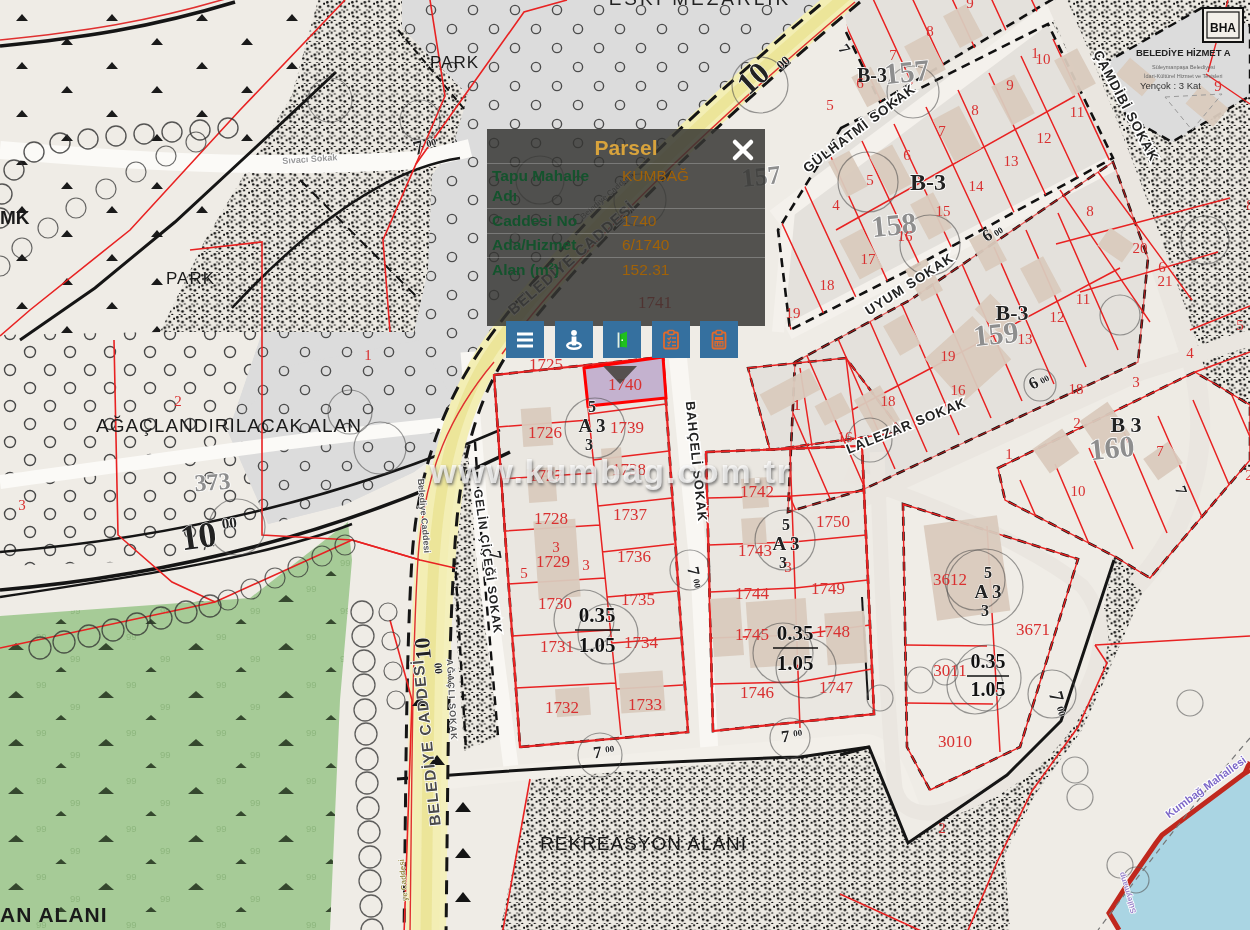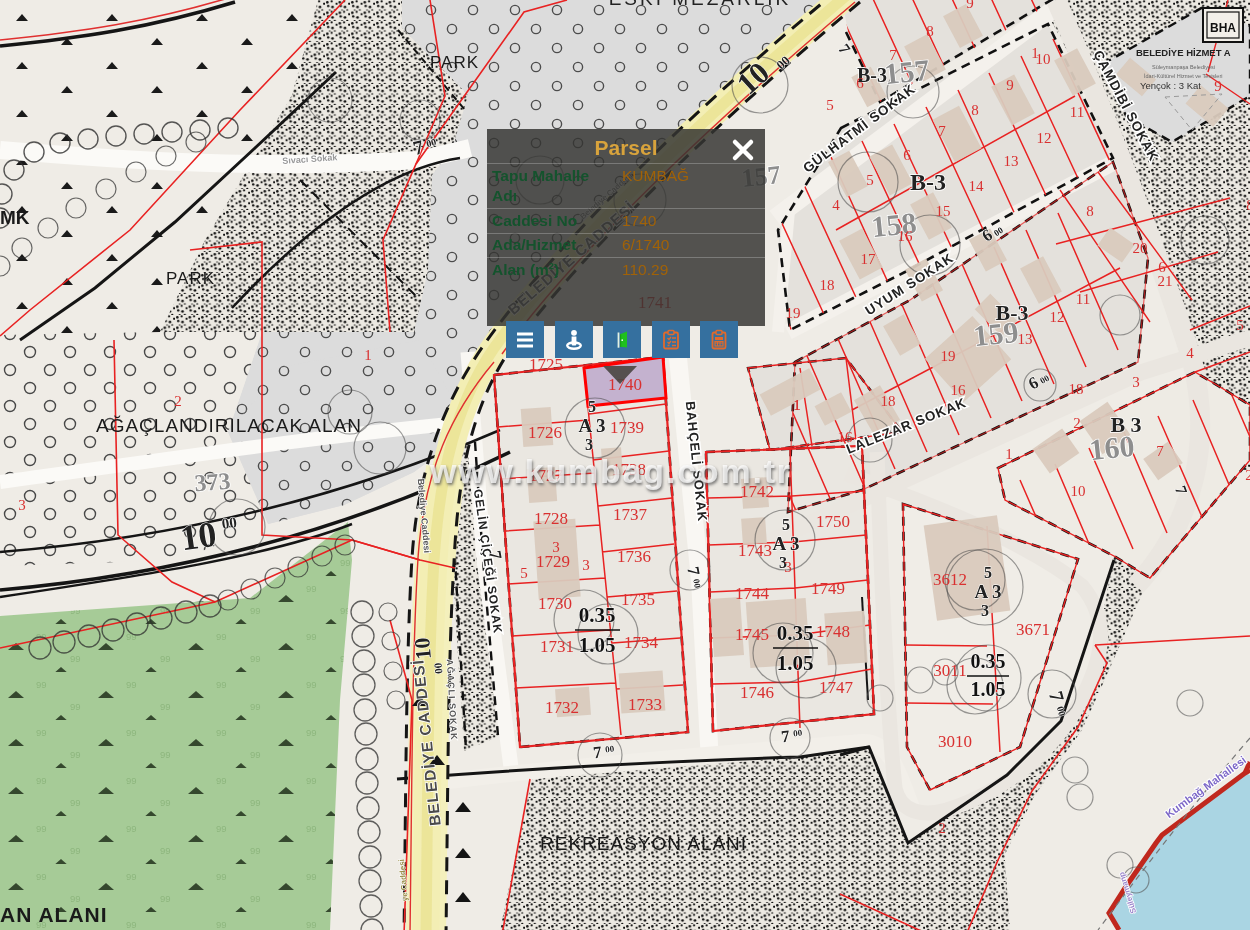--- a/index.html
+++ b/index.html
@@ -671,21 +671,21 @@
       <div class="val">1740</div>
     </div>
 
  <div class="row">
       <div class="lab">Ada/Hizmet</div>
       <div class="val">6/1740</div>
     </div>
 
  <div class="row">
       <div class="lab">Alan (m²)</div>
-      <div class="val">110.29</div>
+      <div class="val">152.31</div>
     </div>
 
  <div id="btns">
 
   <div class="btn">
         <svg width="22" height="22">
           <path d="M3,5 H19 M3,11 H19 M3,17 H19" stroke="#fff" stroke-width="3"></path>
         </svg>
       </div>
 

